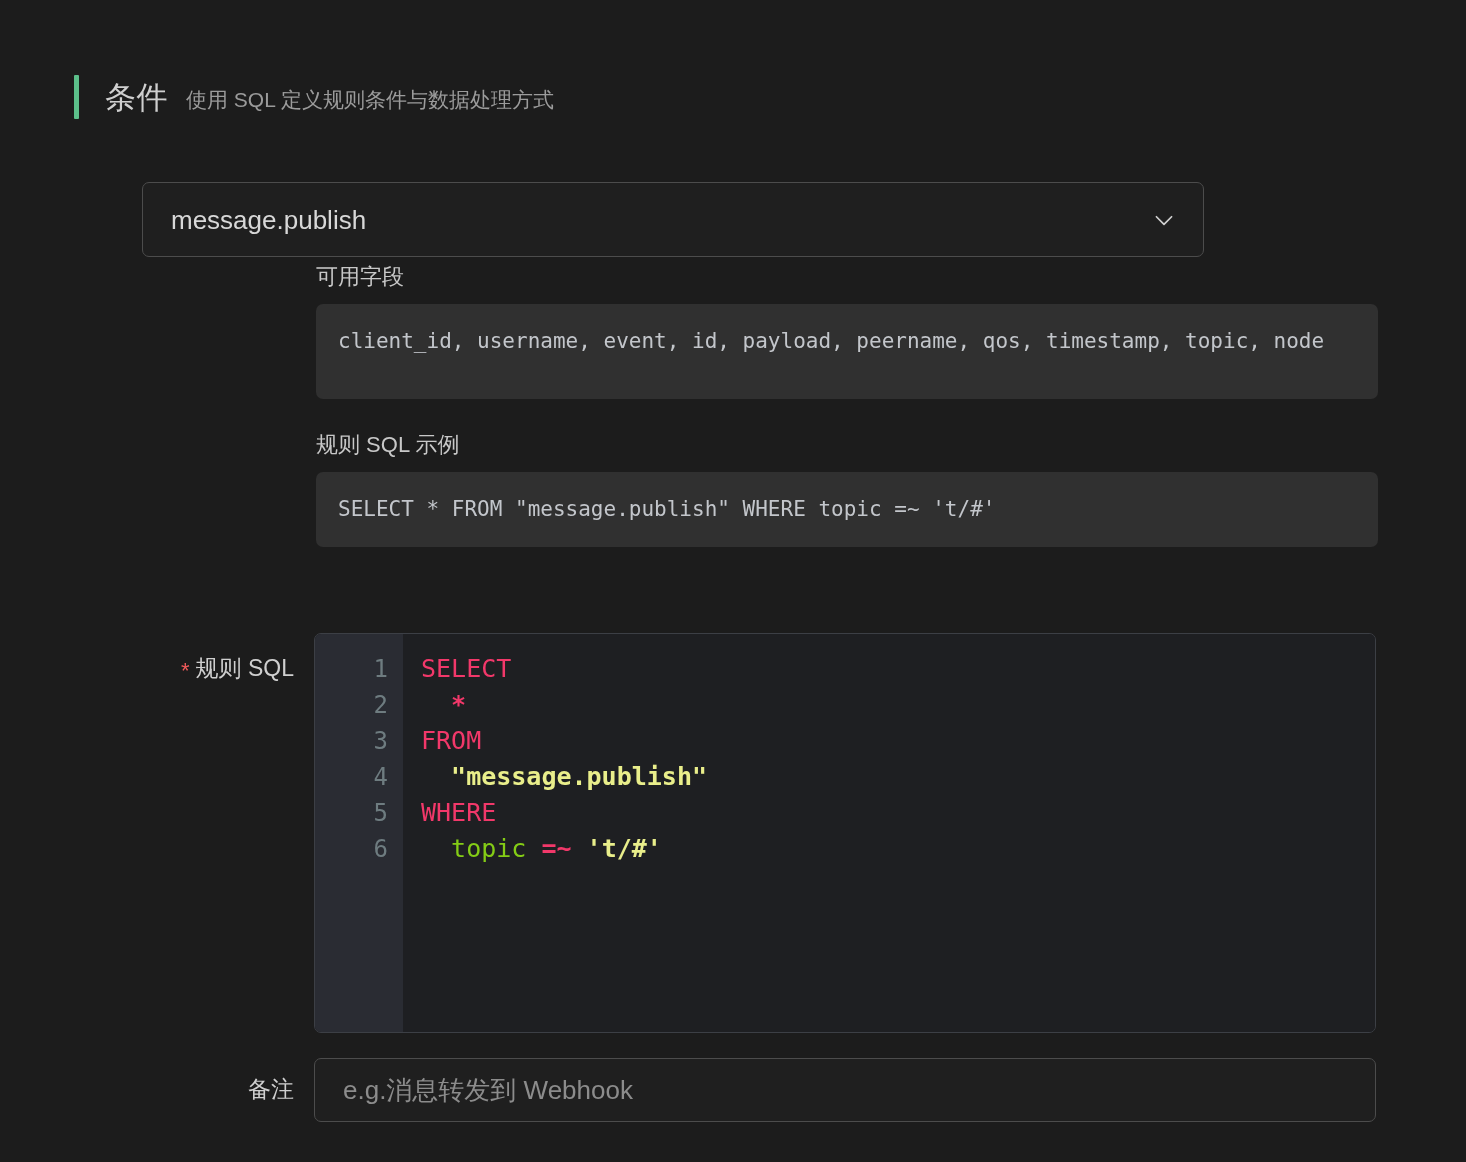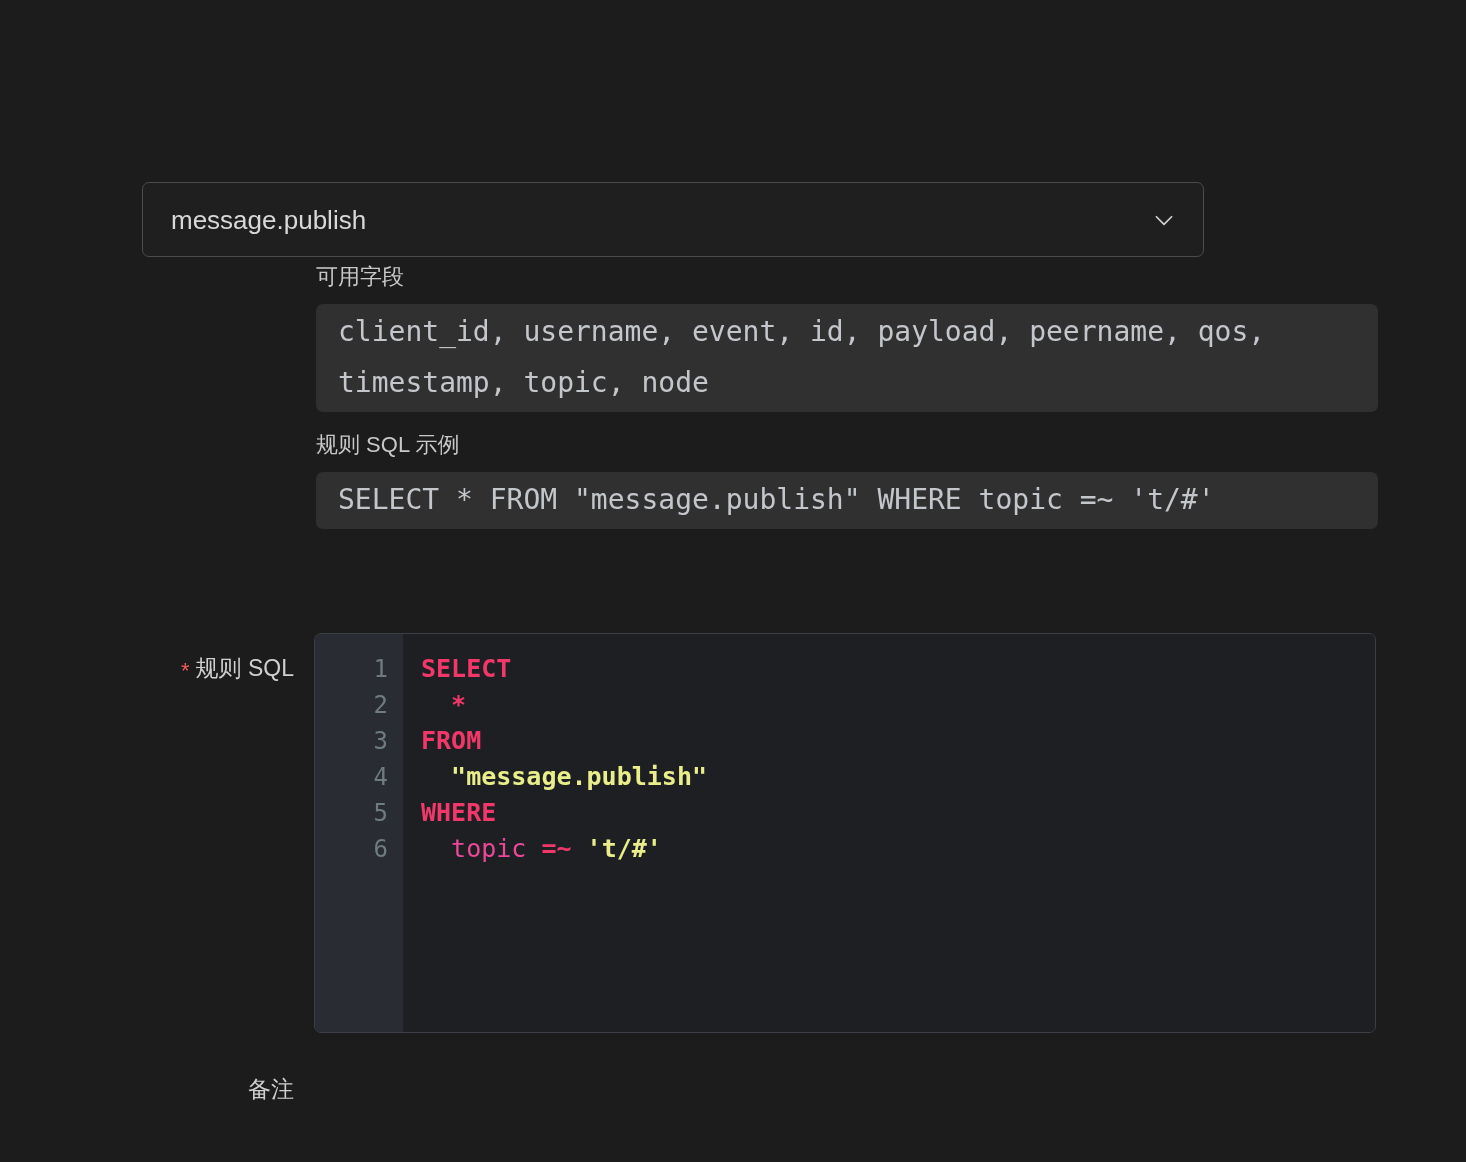--- a/index.html
+++ b/index.html
@@ -121,24 +121,24 @@
   }
   .sub-title {
     font-size: 22px;
     color: #c8c8c8;
     margin-bottom: 14px;
     line-height: 1.2;
   }
   .code-panel {
     background: #303030;
     border-radius: 7px;
-    padding: 3px 22px;
+    padding: 18px 22px;
     box-sizing: border-box;
     font-family: "DejaVu Sans Mono", "Liberation Mono", monospace;
-    font-size: 28px;
+    font-size: 21px;
     color: #c3c6cb;
     line-height: 1.82;
     word-break: break-word;
   }
   .block-fields { top: 264px; }
   .block-fields .code-panel { min-height: 95px; }
   .block-example { top: 432px; }
   .block-example .code-panel { min-height: 55px; }
 
   
@@ -175,23 +175,23 @@
   }
   .code-area {
     flex: 1 1 auto;
     padding: 17px 0 0 18px;
     box-sizing: border-box;
     background: #1e1f22;
     white-space: pre;
     overflow: hidden;
   }
   .code-area .cl { line-height: 36px; height: 36px; }
-  .tok-kw  { color: #f2386a; font-weight: bold; }
+  .tok-kw  { color: #f2386a; font-weight: normal; }
   .tok-str { color: #e9ee8b; font-weight: bold; }
-  .tok-id  { color: #ec4899; }
+  .tok-id  { color: #84cc16; }
   .tok-op  { color: #f2386a; font-weight: bold; }
 
   
   .row-note { left: 142px; top: 1058px; }
   .row-note .field-label { padding-top: 18px; }
 
   .text-input {
     width: 1062px;
     height: 64px;
     box-sizing: border-box;
@@ -205,20 +205,25 @@
     color: #8c8c8c;
     cursor: text;
   }
   .placeholder { color: #8c8c8c; line-height: 1; }
 </style>
 </head>
 <body>
 
 <div class="page">
 
+  <div class="section-header">
+    <div class="accent-bar"></div>
+    <div class="section-title">条件</div>
+    <div class="section-subtitle">使用 SQL 定义规则条件与数据处理方式</div>
+  </div>
 
   <div class="form-row row-trigger">
     <div class="select-box">
       <span class="select-value">message.publish</span>
       <span class="chevron">
         <svg width="26" height="26" viewBox="0 0 24 24" fill="none" stroke="#d0d0d0" stroke-width="1.6" stroke-linecap="round" stroke-linejoin="round">
             <polyline points="5,9 12,16 19,9"></polyline>
           </svg>
       </span>
     </div>
@@ -244,15 +249,18 @@
           <div class="ln">4</div>
           <div class="ln">5</div>
           <div class="ln">6</div>
         </div>
       <div class="code-area"><div class="cl"><span class="tok-kw">SELECT</span></div><div class="cl"><span>  </span><span class="tok-op">*</span></div><div class="cl"><span class="tok-kw">FROM</span></div><div class="cl"><span>  </span><span class="tok-str">"message.publish"</span></div><div class="cl"><span class="tok-kw">WHERE</span></div><div class="cl"><span>  </span><span class="tok-id">topic</span><span> </span><span class="tok-op">=~</span><span> </span><span class="tok-str">'t/#'</span></div></div>
     </div>
   </div>
 
   <div class="form-row row-note">
     <div class="field-label">备注</div>
+    <div class="text-input">
+      <span class="placeholder">e.g.消息转发到 Webhook</span>
+    </div>
   </div>
 
 </div>
 
 </body></html>

